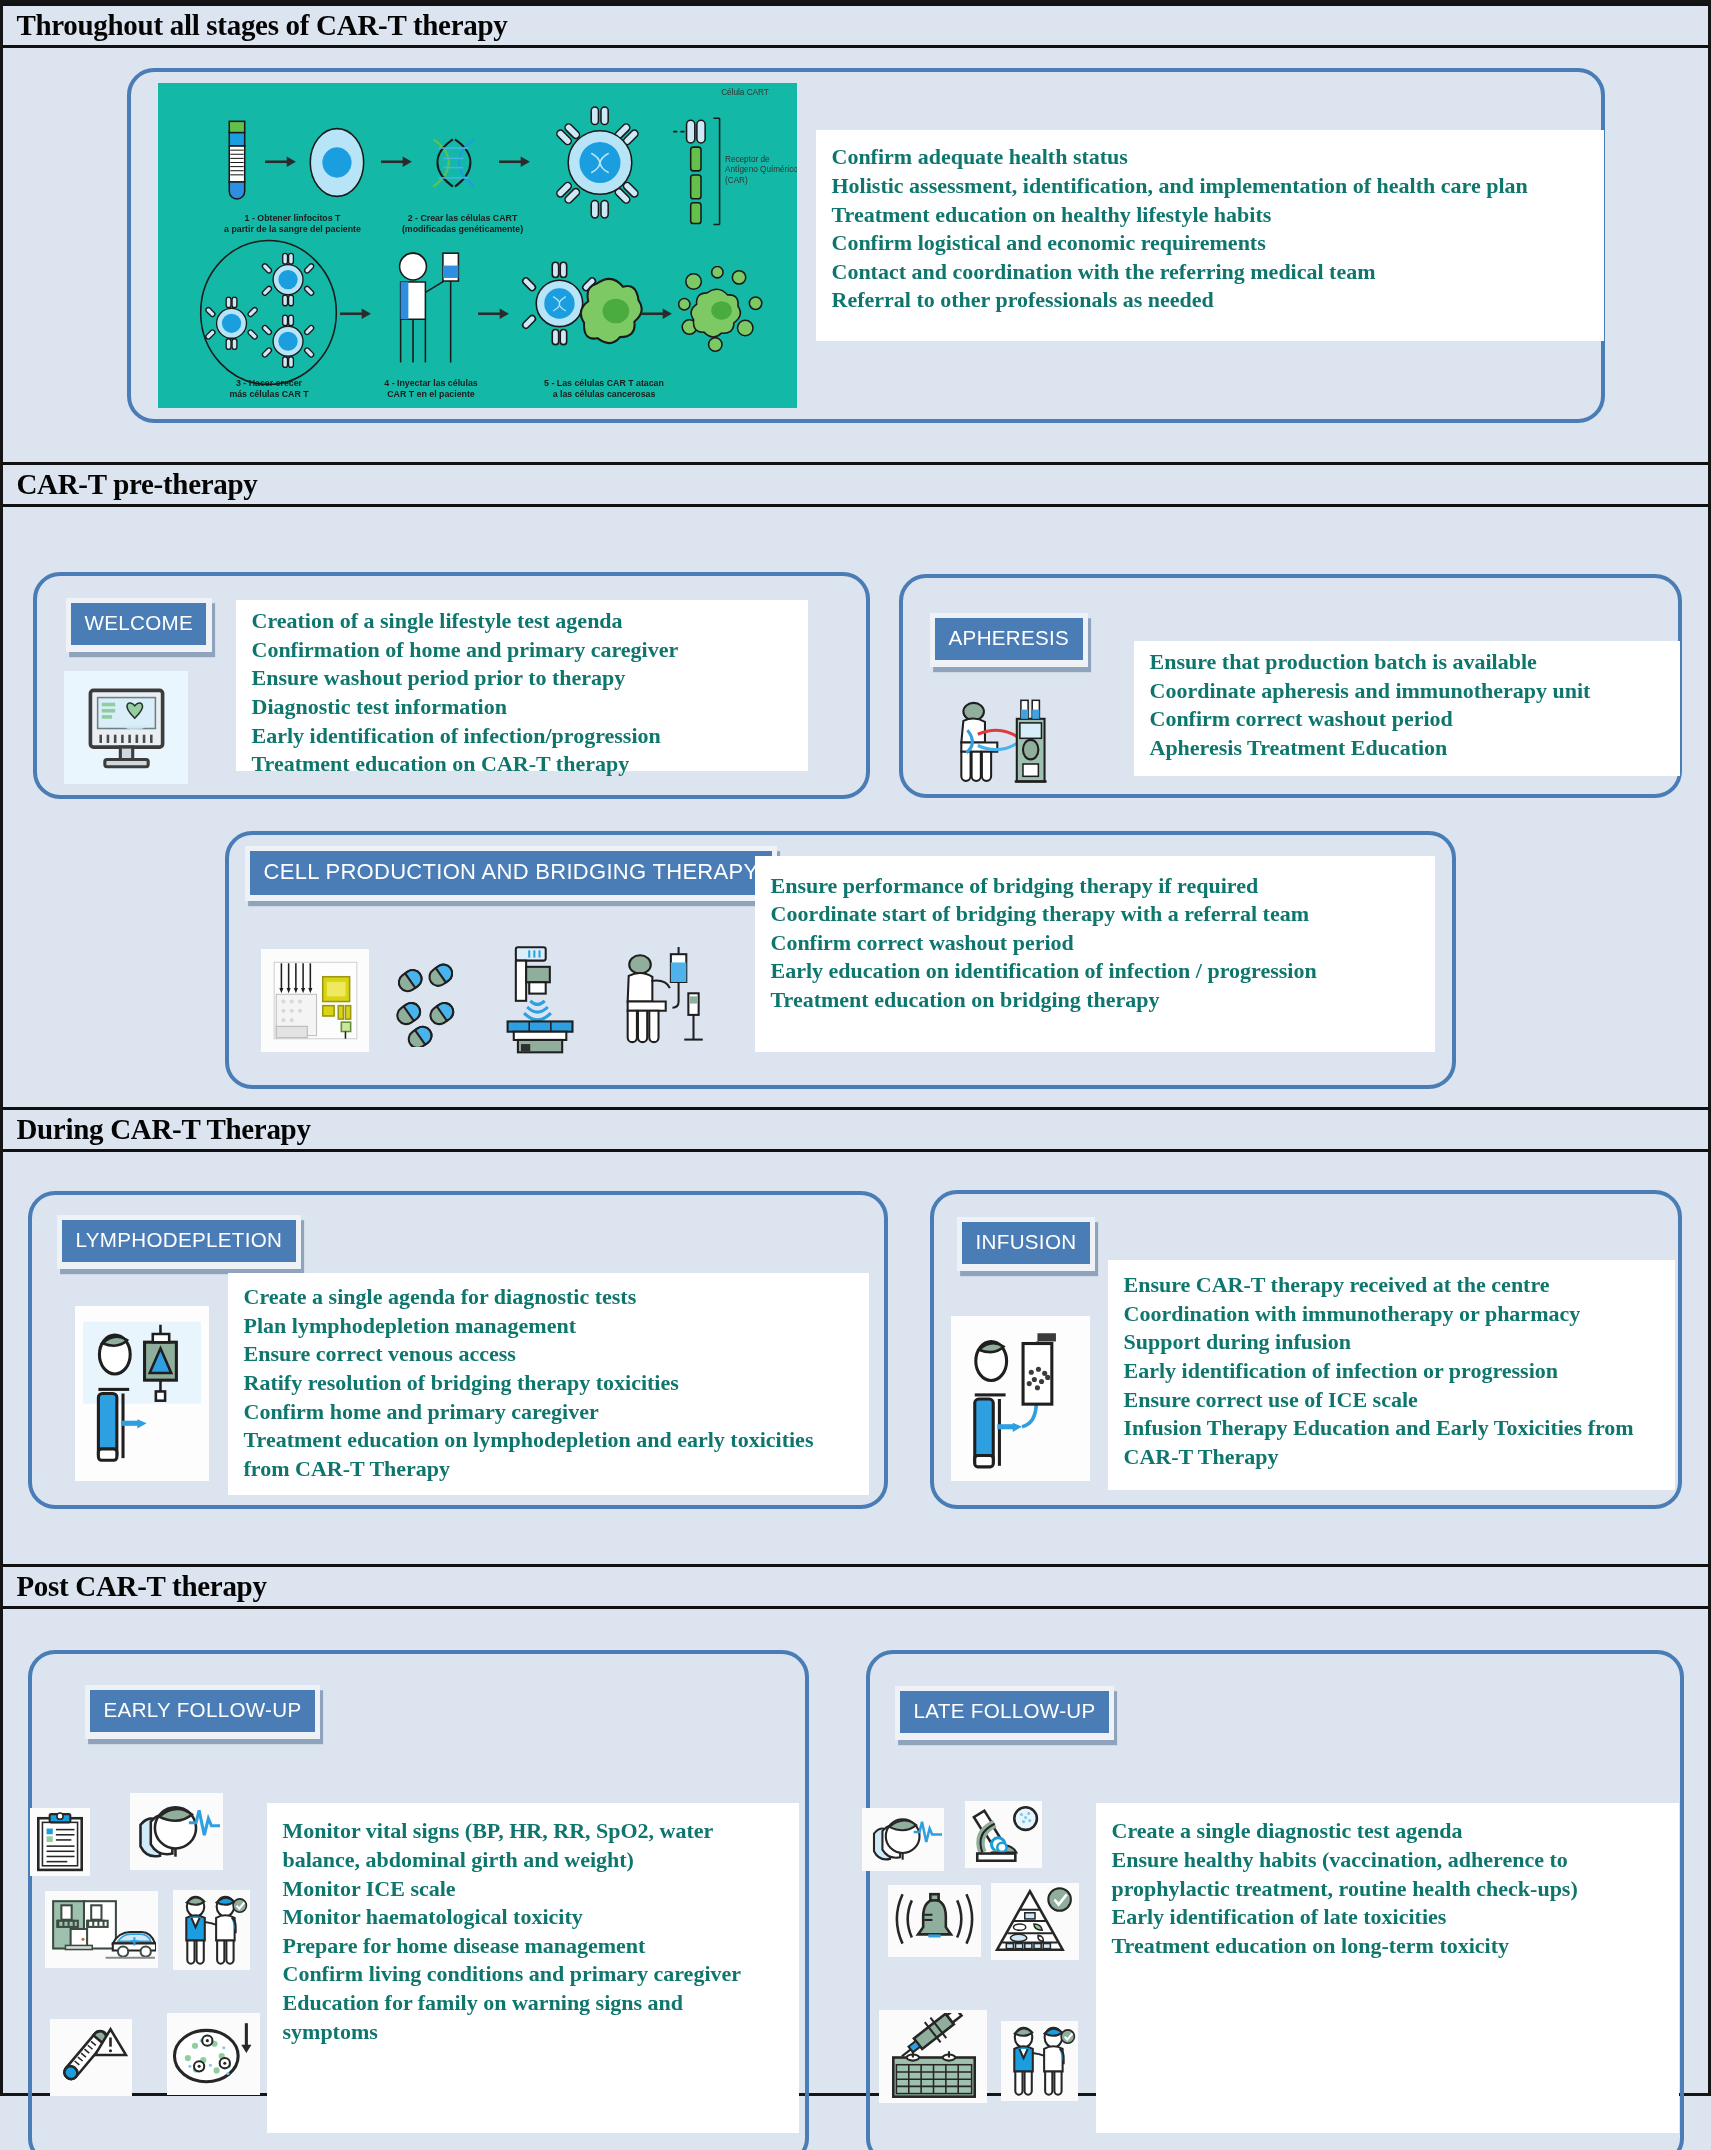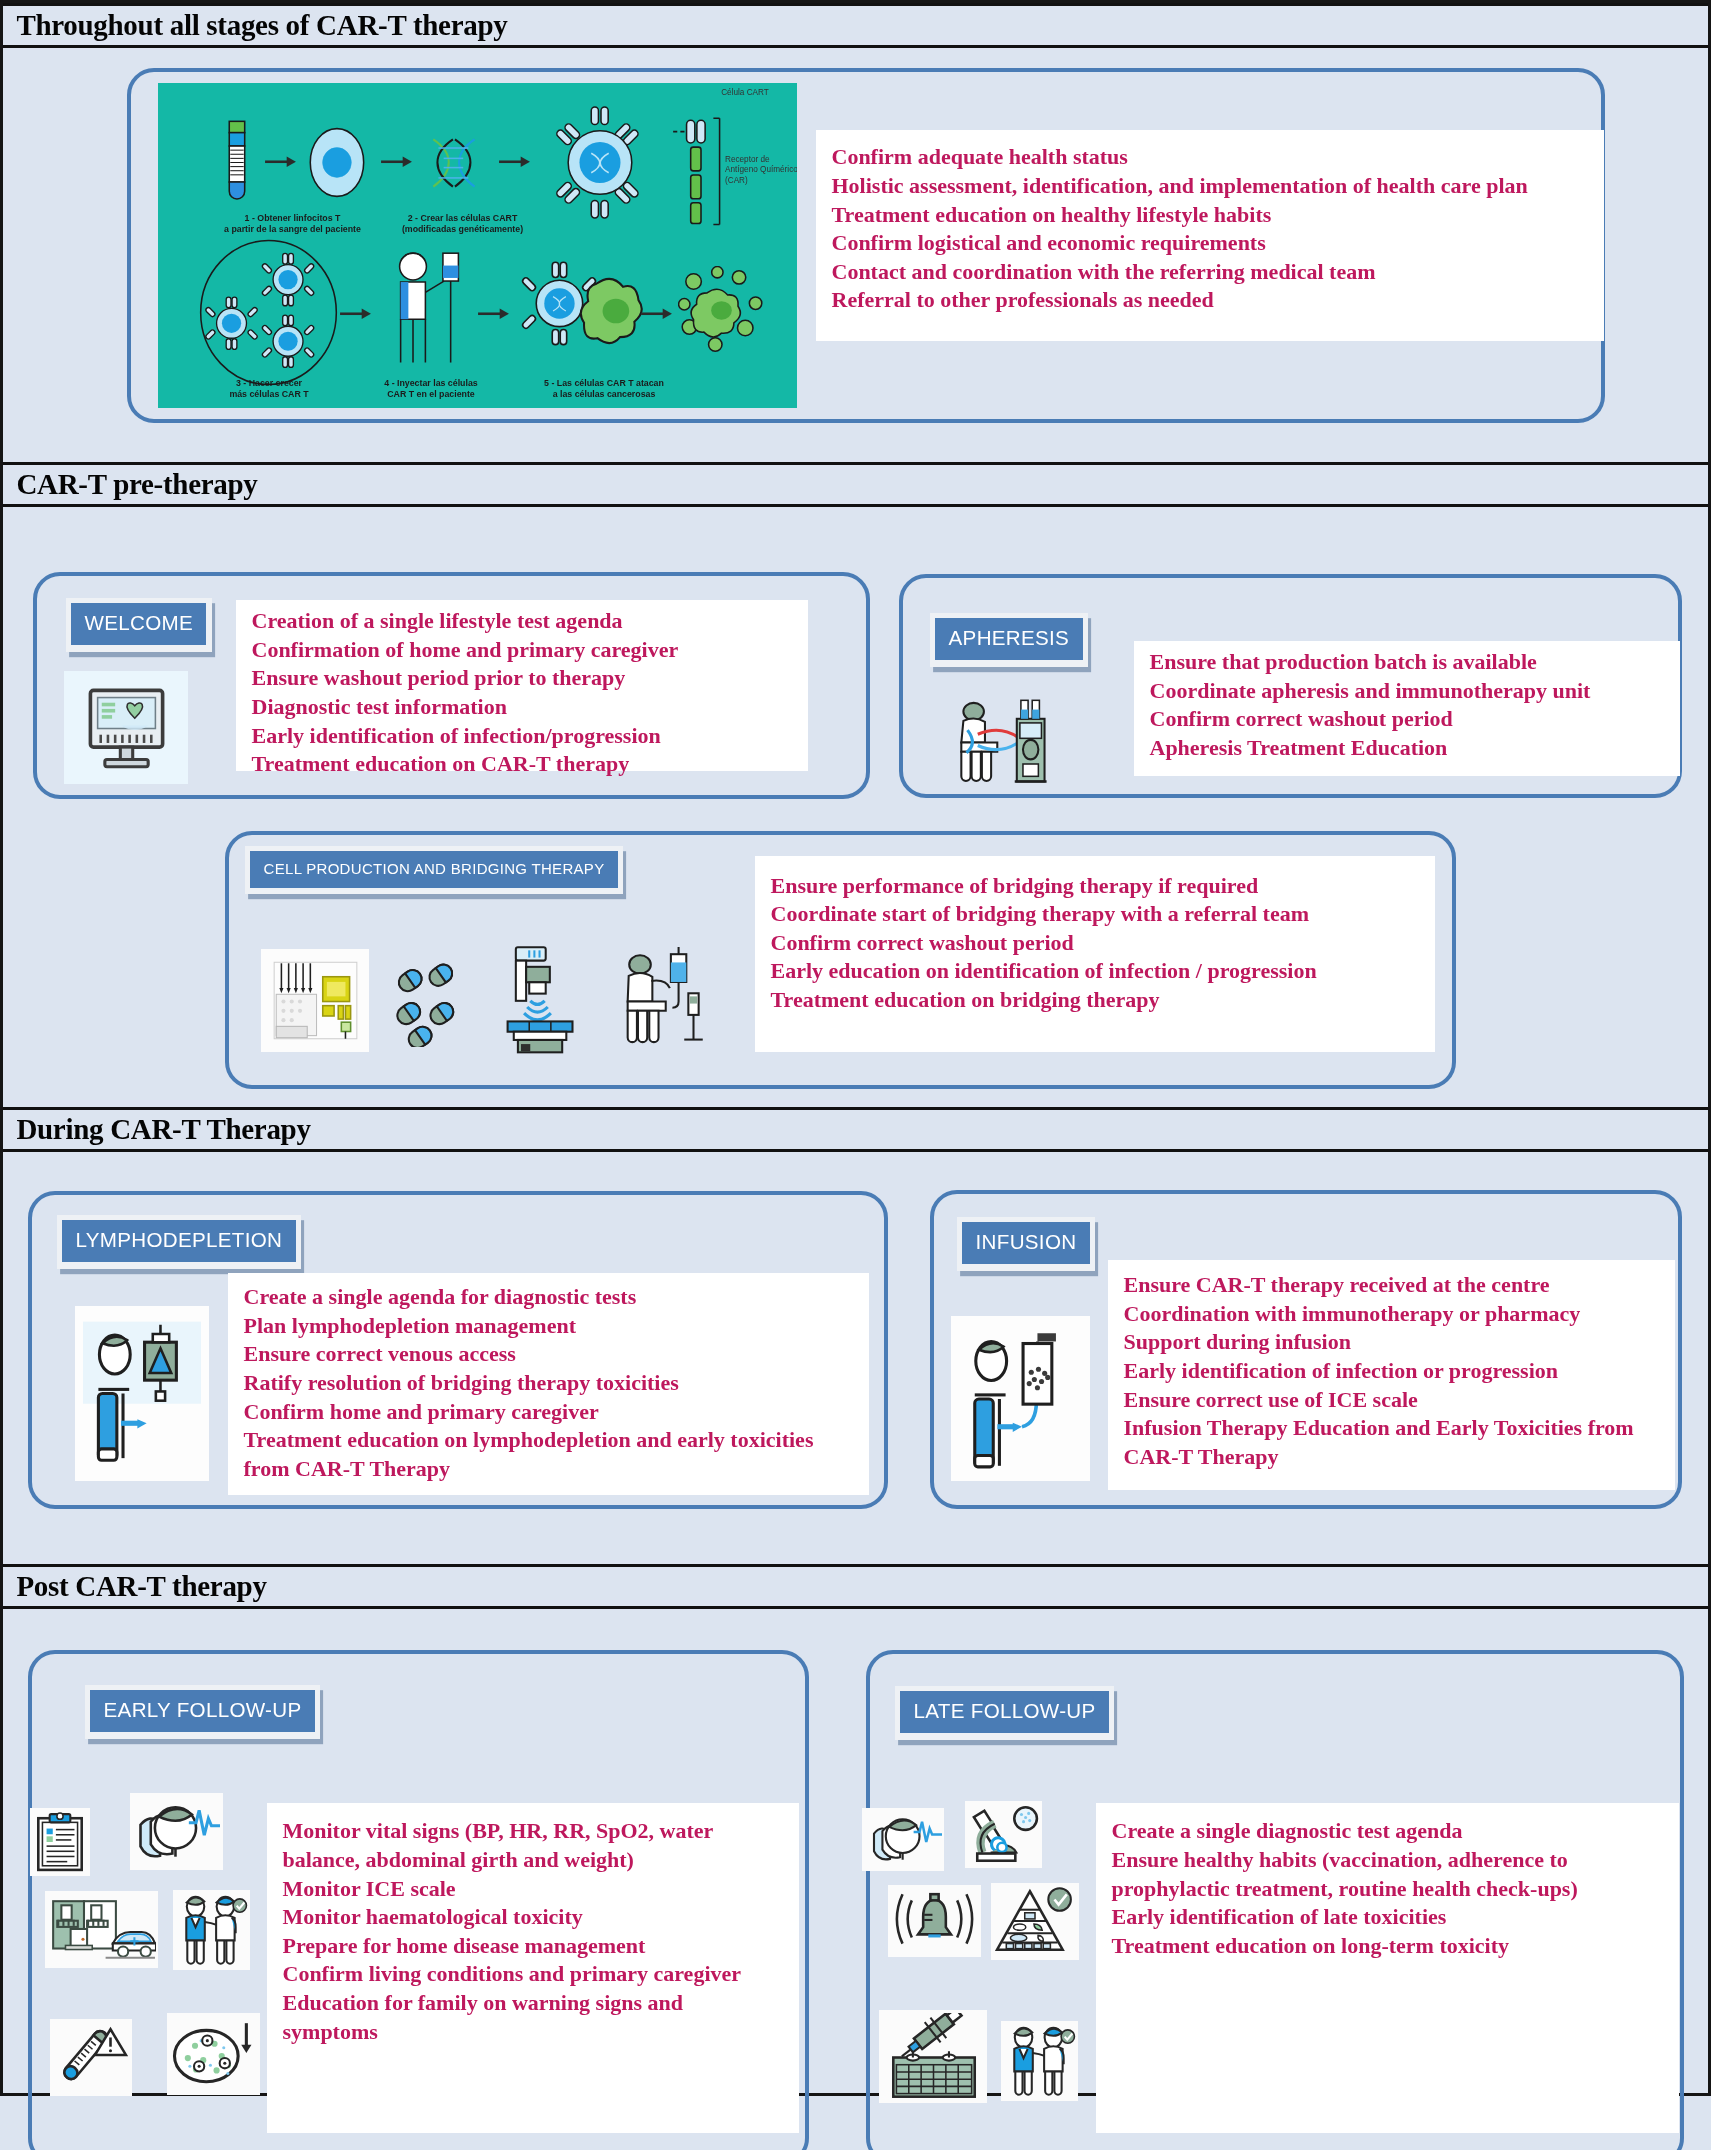--- a/index.html
+++ b/index.html
@@ -66,21 +66,21 @@
   
   .panel{
     position:absolute;
     background:#ffffff;
     box-sizing:border-box;
     padding:13.4px 15.5px 13.4px 15.5px;
   }
   .panel .line{
     font-family:"Liberation Serif",serif;
     font-weight:bold;
-    color:#be185d;
+    color:#0f766e;
     font-size:22px;
     line-height:1.30;
     white-space:pre-wrap;
   }
 
   
   .icon-tile{
     position:absolute;
     background:#fbfbfb;
     display:flex;align-items:center;justify-content:center;
@@ -427,21 +427,21 @@
       <div class="panel" style="left:1131px;top:140px;width:546px;height:135px;padding-top:7px;">
         <div class="line">Ensure that production batch is available</div>
         <div class="line">Coordinate apheresis and immunotherapy unit</div>
         <div class="line">Confirm correct washout period</div>
         <div class="line">Apheresis Treatment Education</div>
       </div>
 
       <div class="rbox" style="left:222px;top:330px;width:1231px;height:258px;"></div>
       <div class="badge-wrap" style="left:242px;top:345px;">
         <div class="badge">
-          <div class="inner" style="font-size:15px;">CELL PRODUCTION AND BRIDGING THERAPY</div>
+          <div class="inner" style="font-size:22px;">CELL PRODUCTION AND BRIDGING THERAPY</div>
         </div>
       </div>
       <div class="icon-tile" style="left:258px;top:448px;width:108px;height:103px;background:#fcfcfc;">
         <svg width="93" height="93" viewBox="0 0 180 180">
           <rect x="10" y="16" width="160" height="148" fill="#fdfdfd" stroke="#cfcfcf" stroke-width="2"></rect>
           <g stroke="#1f1f1f" stroke-width="3">
             <line x1="24" y1="18" x2="24" y2="66"></line>
               <line x1="38" y1="18" x2="38" y2="66"></line>
             <line x1="52" y1="18" x2="52" y2="66"></line>
               <line x1="66" y1="18" x2="66" y2="66"></line>

